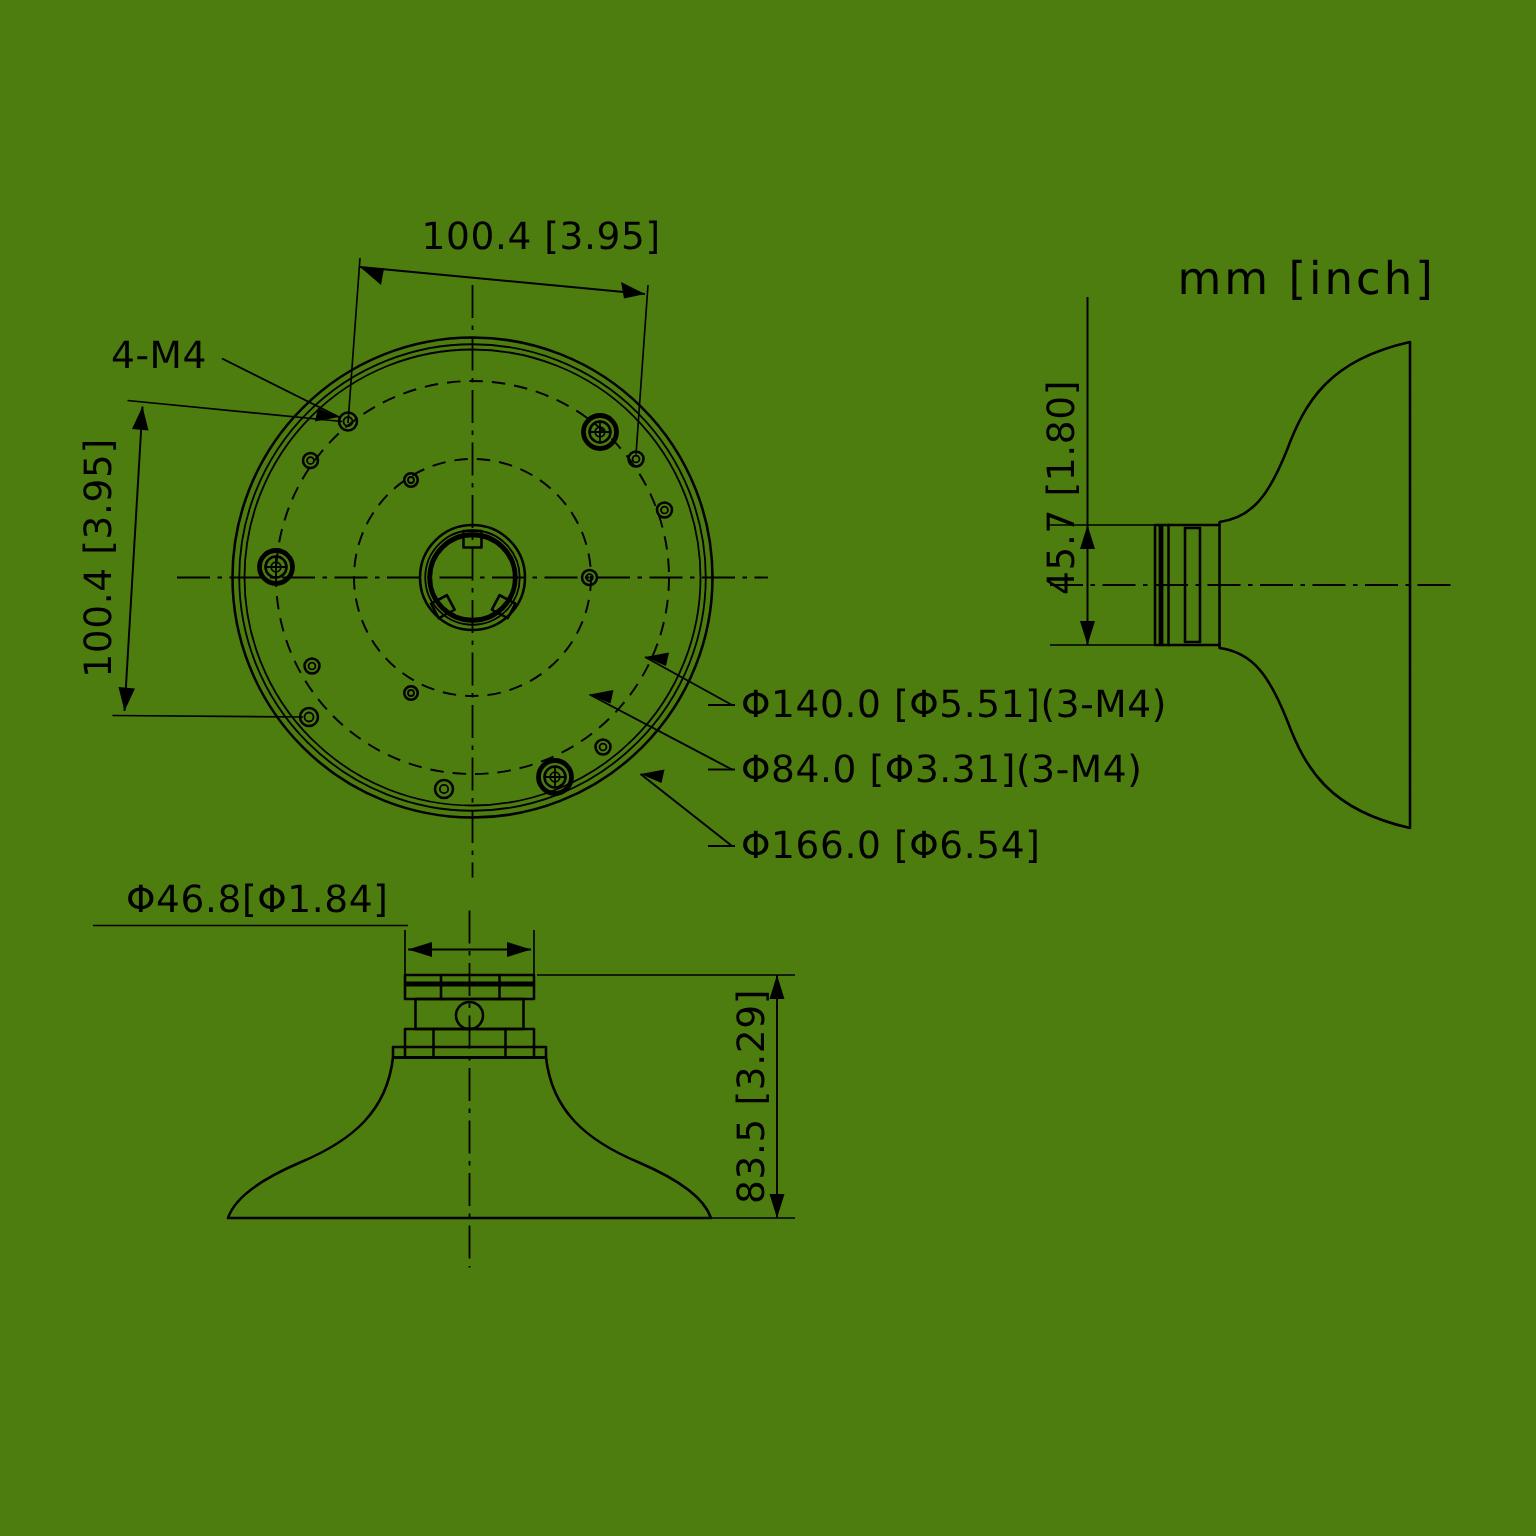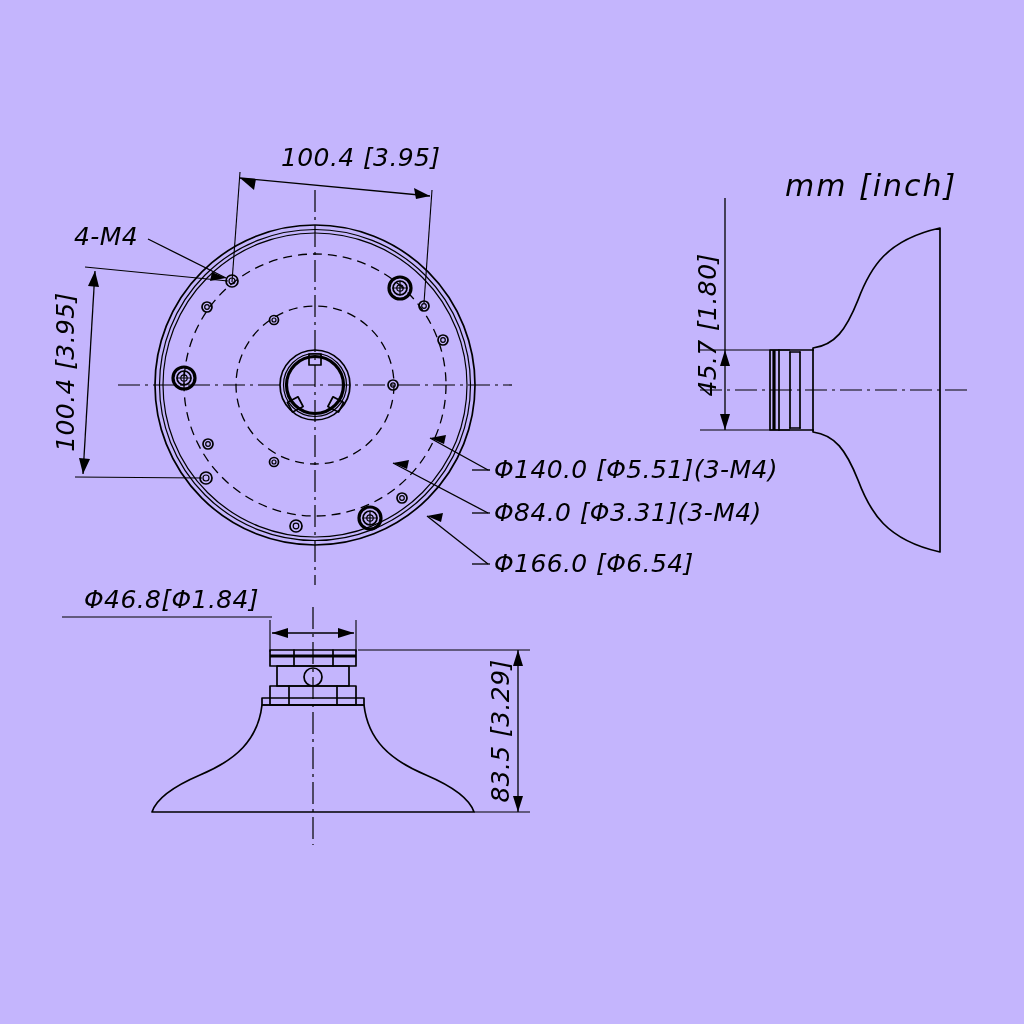--- a/index.html
+++ b/index.html
@@ -5,24 +5,23 @@
 <style>
   html, body {
     margin: 0;
     padding: 0;
     background: #ffffff;
   }
   #sheet {
     position: relative;
     width: 1024px;
     height: 1024px;
-    background: #c4b5fd;
+    background: #4d7c0f;
     overflow: hidden;
     font-family: "DejaVu Sans", sans-serif;
-    font-style: italic;
   }
   #sheet svg {
     display: block;
   }
   .dim-text {
     font-family: "DejaVu Sans", sans-serif;
     font-size: 25px;
     fill: #000000;
     letter-spacing: 0.4px;
   }

